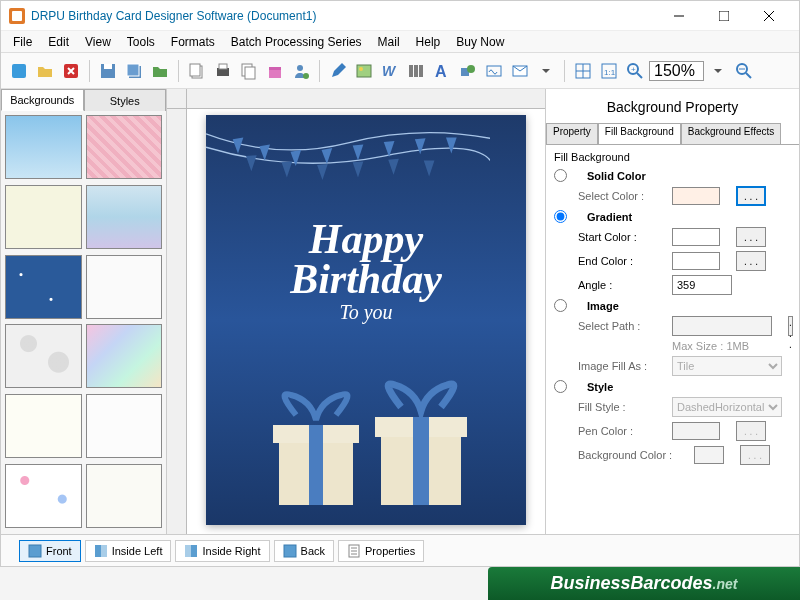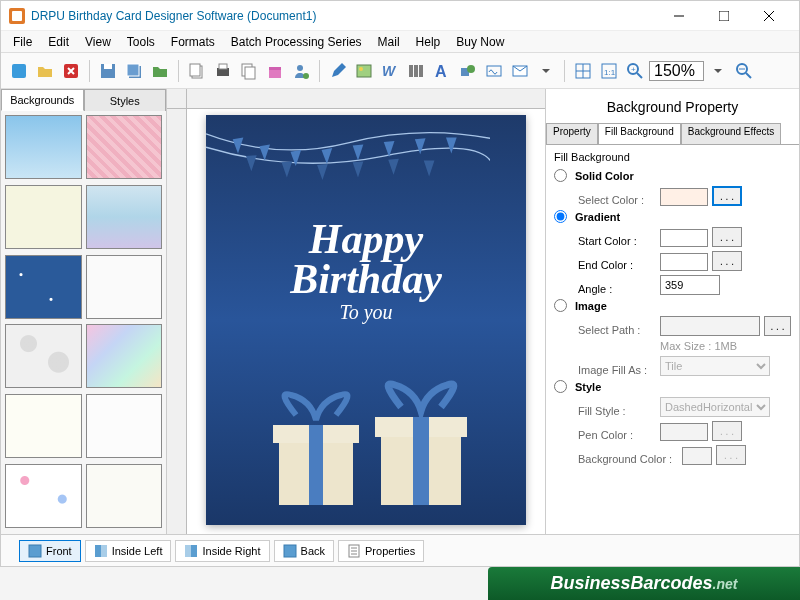--- a/index.html
+++ b/index.html
@@ -51,21 +51,21 @@
 .gift.g2 { left: 155px; }
 
 
 .prop-panel { width: 254px; border-left: 1px solid #ccc; display: flex; flex-direction: column; font-size: 11px; background: #fff; }
 .prop-title { text-align: center; font-size: 14px; padding: 10px 4px 8px; }
 .prop-tabs { display: flex; height: 22px; border-bottom: 1px solid #aaa; }
 .prop-tab { padding: 2px 6px; border: 1px solid #aaa; border-bottom: none; background: #e8e8e8; cursor: pointer; font-size: 10px; }
 .prop-tab.active { background: #fff; }
 .prop-body { padding: 6px 8px; flex: 1; }
 .prop-body legend { font-size: 11px; margin-bottom: 6px; }
-.prop-row { display: flex; align-items: flex-end; margin: 4px 0; gap: 4px; }
+.prop-row { display: flex; align-items: center; margin: 4px 0; gap: 16px; }
 .prop-row label { flex: 0 0 78px; color: #666; margin-left: 24px; }
 .prop-row label.enabled { color: #000; }
 .prop-swatch { width: 48px; height: 18px; border: 1px solid #888; background: #fff0e6; }
 .prop-btn { width: 30px; height: 20px; border: 1px solid #888; background: #f0f0f0; font-size: 10px; cursor: pointer; }
 .prop-btn.hl { border: 2px solid #0078d7; }
 .prop-input { width: 60px; height: 20px; border: 1px solid #888; font-size: 11px; padding: 0 4px; }
 .prop-select { width: 110px; height: 20px; border: 1px solid #aaa; font-size: 11px; background: #f3f3f3; color: #888; }
 input[type=radio] { margin-right: 4px; }
 
 

